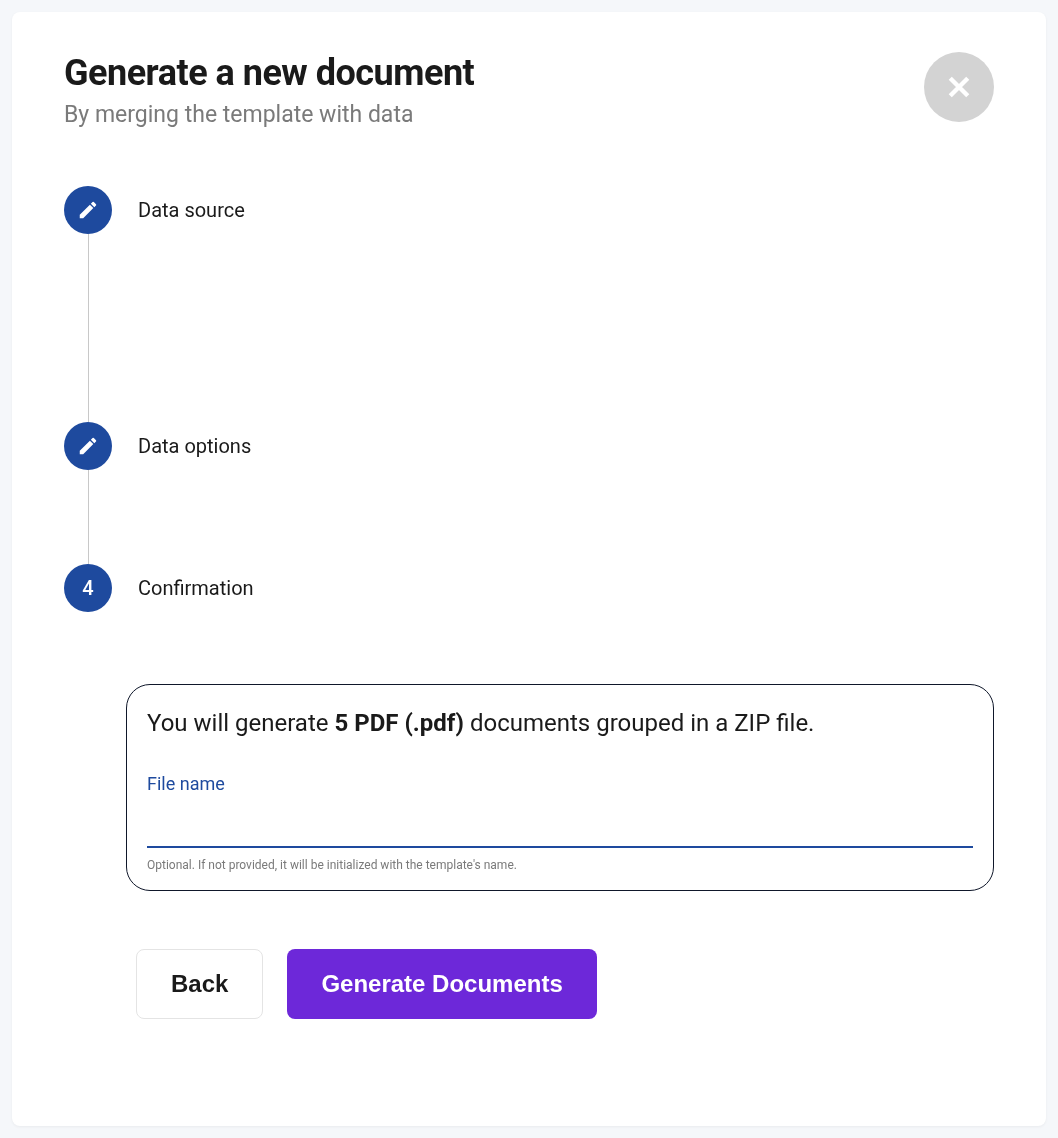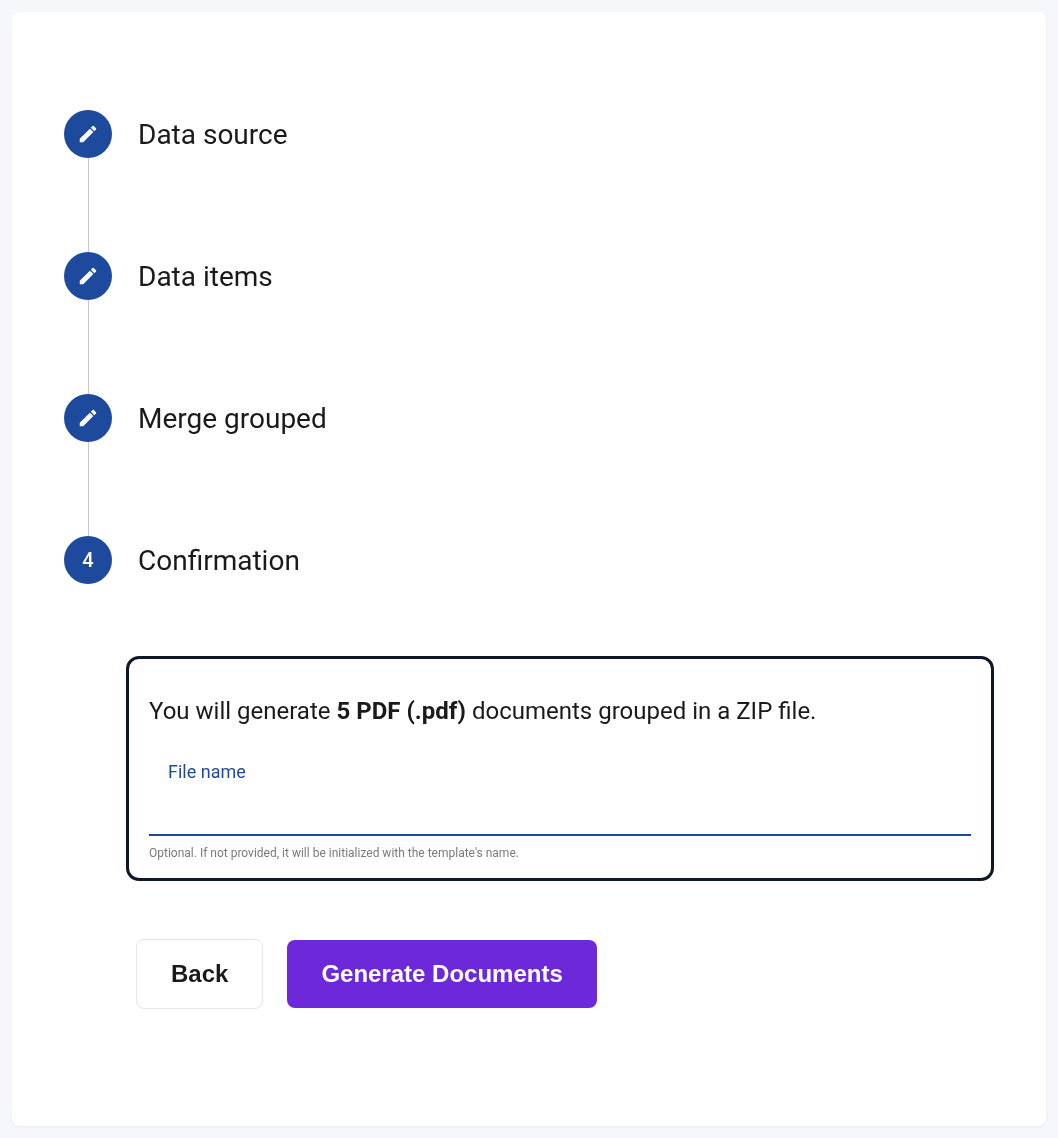--- a/index.html
+++ b/index.html
@@ -81,54 +81,53 @@
       width: 22px;
       height: 22px;
       fill: #fff;
     }
     .step-number {
       color: #fff;
       font-size: 20px;
       font-weight: 500;
     }
     .step-label {
-      font-size: 28px;
+      font-size: 20px;
       color: #1a1a1a;
       font-weight: 400;
     }
     .step-label.active {
       font-weight: 400;
     }
     .step-connector {
       width: 1px;
       height: 94px;
       background: #c8c8c8;
       margin-left: 24px;
     }
     .confirmation-box {
       margin-top: 72px;
       margin-left: 62px;
-      border: 3px solid #0f172a;
-      border-radius: 13px;
-      padding: 36px 20px 18px 20px;
+      border: 1px solid #0f172a;
+      border-radius: 24px;
+      padding: 22px 20px 18px 20px;
     }
     .confirm-text {
       font-size: 24px;
       color: #1a1a1a;
       line-height: 1.4;
     }
     .confirm-text .bold {
       font-weight: 700;
     }
     .field-label {
       font-size: 18px;
       color: #1e4a9e;
       margin-top: 32px;
       font-weight: 400;
-      margin-left: 19px;
     }
     .field-input {
       width: 100%;
       border: none;
       border-bottom: 2px solid #1e4a9e;
       font-size: 24px;
       padding: 10px 2px;
       outline: none;
       background: transparent;
       color: #1a1a1a;
@@ -137,21 +136,20 @@
     .field-helper {
       font-size: 12px;
       color: #7a7a7a;
       margin-top: 10px;
     }
     .button-row {
       margin-top: 58px;
       margin-left: 72px;
       display: flex;
       gap: 24px;
-      align-items: center;
     }
     .btn {
       font-size: 24px;
       font-weight: 600;
       padding: 20px 34px;
       border-radius: 8px;
       cursor: pointer;
       border: none;
     }
     .btn-back {
@@ -161,49 +159,52 @@
     }
     .btn-primary {
       background: #6d28d9;
       color: #fff;
     }
   </style>
 </head>
 <body>
 
 <div class="dialog">
+  <div class="header-row">
+    <div>
+      <h1 class="title">Generate a new document</h1>
+      <p class="subtitle">By merging the template with data</p>
+    </div>
+    <button class="close-btn">
+      <svg viewBox="0 0 24 24" fill="none">
+        <path d="M5 5 L19 19 M19 5 L5 19"></path>
+      </svg>
+    </button>
+  </div>
 
   <div class="stepper">
     <div class="step">
       <div class="step-circle">
         <svg viewBox="0 0 24 24">
           <path d="M3 17.25V21h3.75L17.81 9.94l-3.75-3.75L3 17.25zM20.71 7.04a1 1 0 0 0 0-1.41l-2.34-2.34a1 1 0 0 0-1.41 0l-1.83 1.83 3.75 3.75 1.83-1.83z"></path>
         </svg>
       </div>
       <span class="step-label">Data source</span>
     </div>
     <div class="step-connector"></div>
 
+    <div class="step-connector"></div>
+
     <div class="step">
       <div class="step-circle">
         <svg viewBox="0 0 24 24">
           <path d="M3 17.25V21h3.75L17.81 9.94l-3.75-3.75L3 17.25zM20.71 7.04a1 1 0 0 0 0-1.41l-2.34-2.34a1 1 0 0 0-1.41 0l-1.83 1.83 3.75 3.75 1.83-1.83z"></path>
         </svg>
       </div>
-      <span class="step-label">Data items</span>
-    </div>
-    <div class="step-connector"></div>
-
-    <div class="step">
-      <div class="step-circle">
-        <svg viewBox="0 0 24 24">
-          <path d="M3 17.25V21h3.75L17.81 9.94l-3.75-3.75L3 17.25zM20.71 7.04a1 1 0 0 0 0-1.41l-2.34-2.34a1 1 0 0 0-1.41 0l-1.83 1.83 3.75 3.75 1.83-1.83z"></path>
-        </svg>
-      </div>
-      <span class="step-label">Merge grouped</span>
+      <span class="step-label">Data options</span>
     </div>
     <div class="step-connector"></div>
 
     <div class="step">
       <div class="step-circle">
         <span class="step-number">4</span>
       </div>
       <span class="step-label active">Confirmation</span>
     </div>
   </div>

